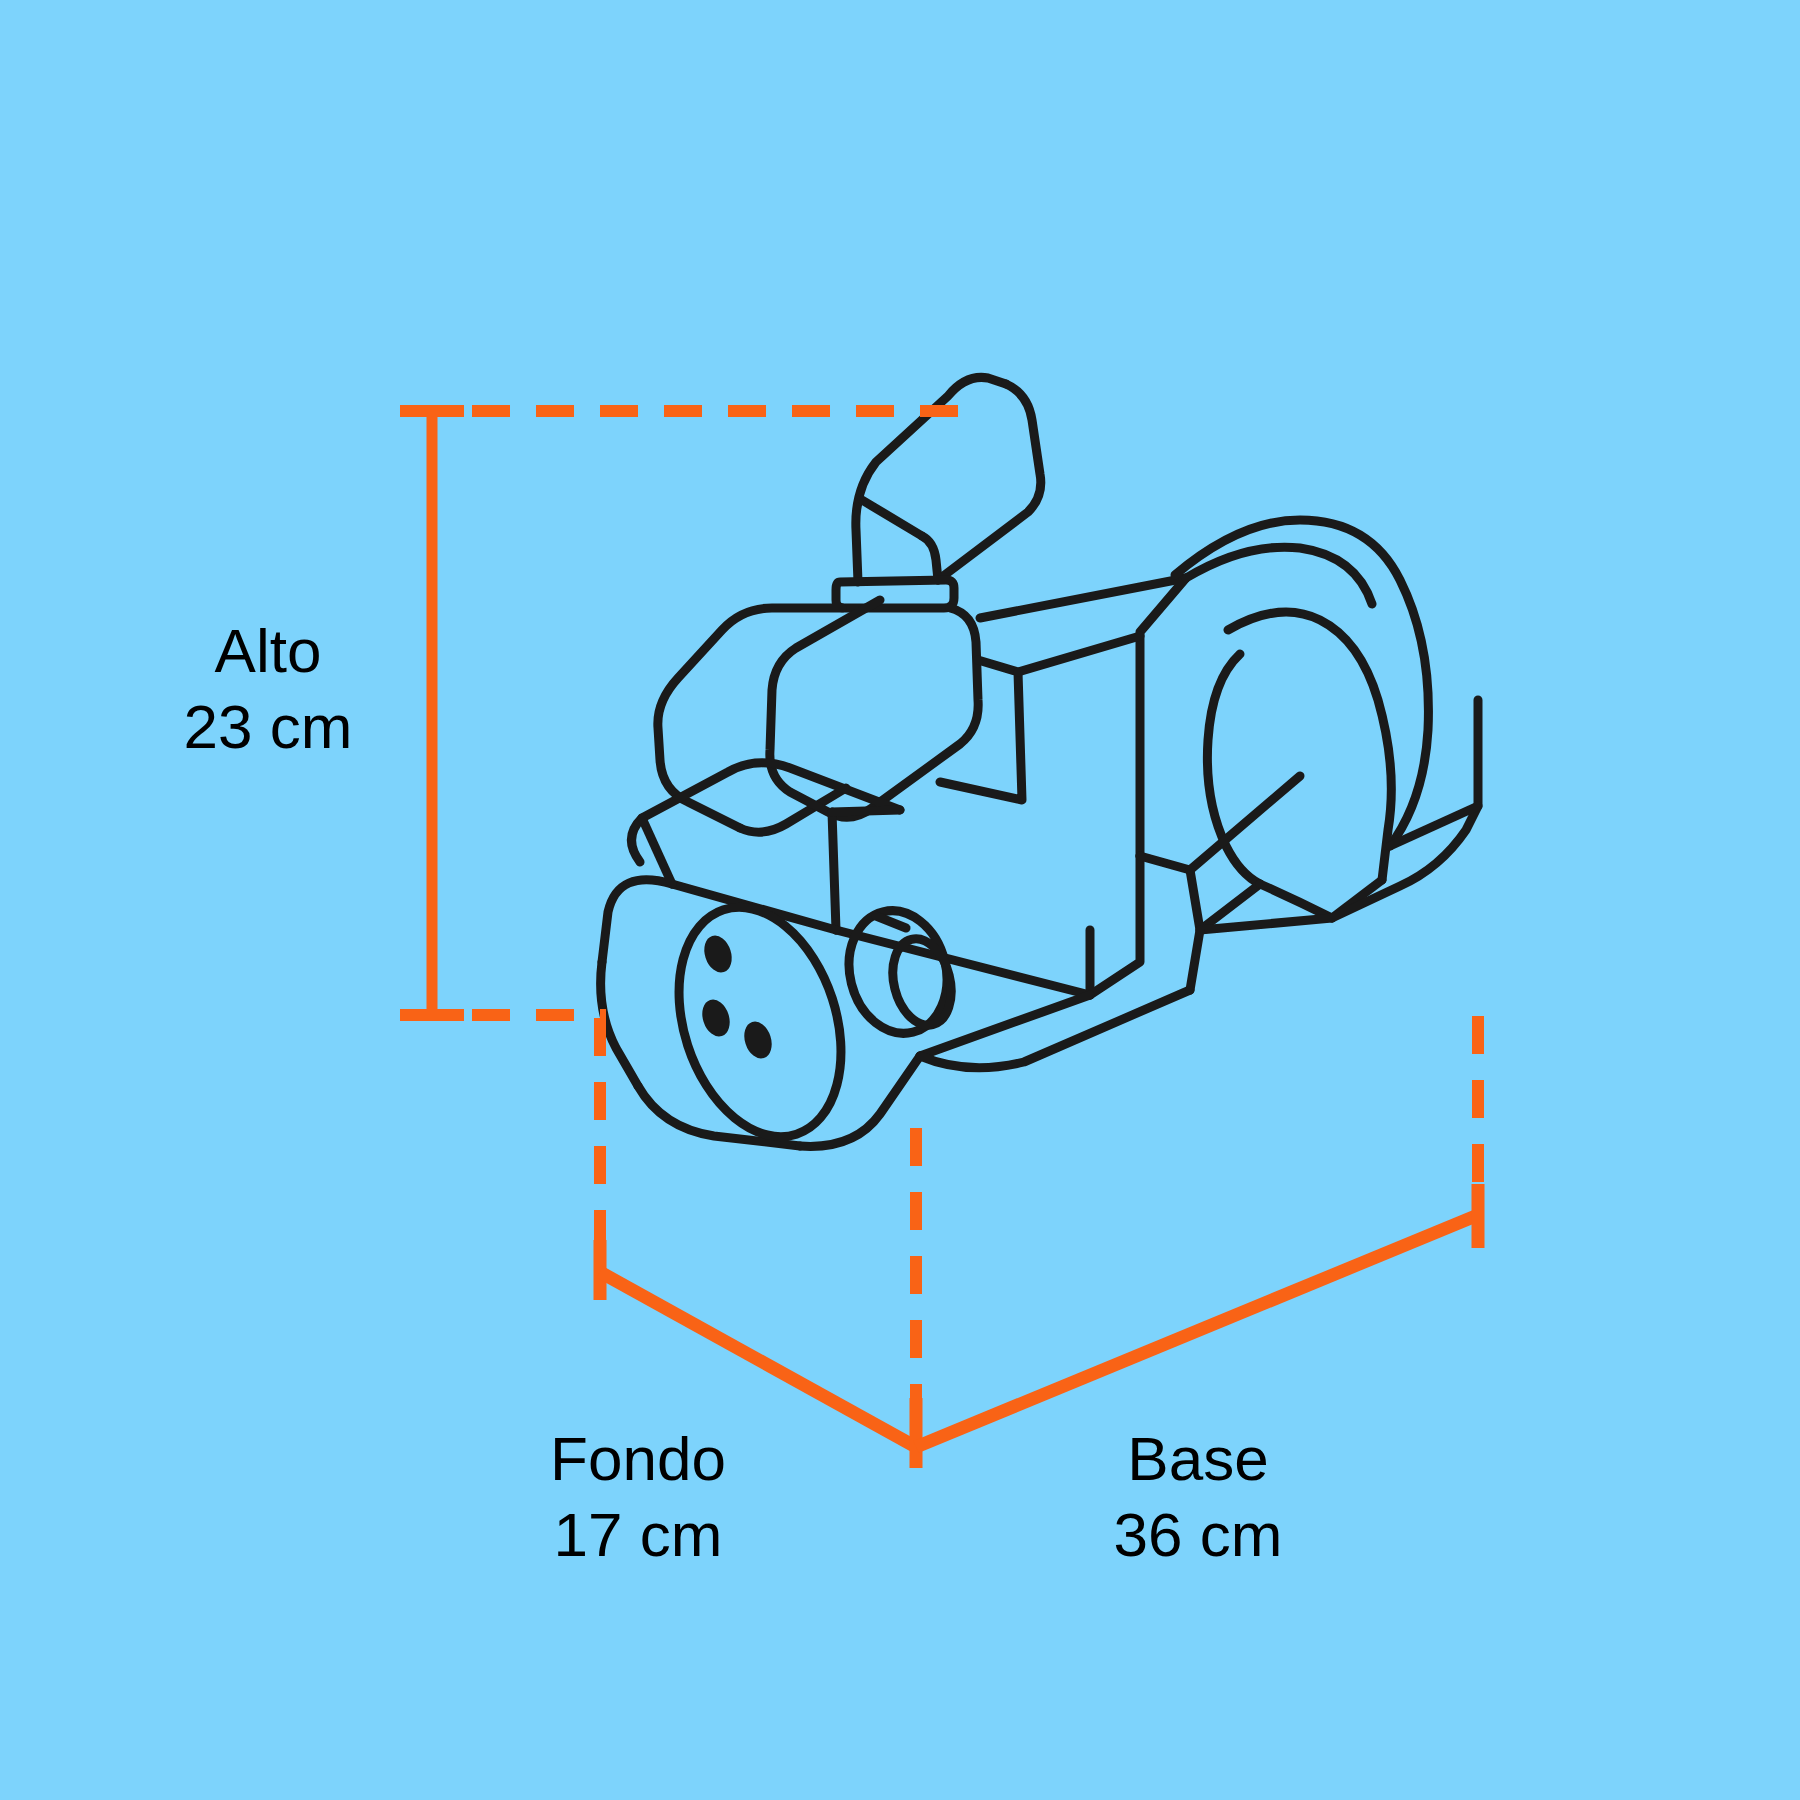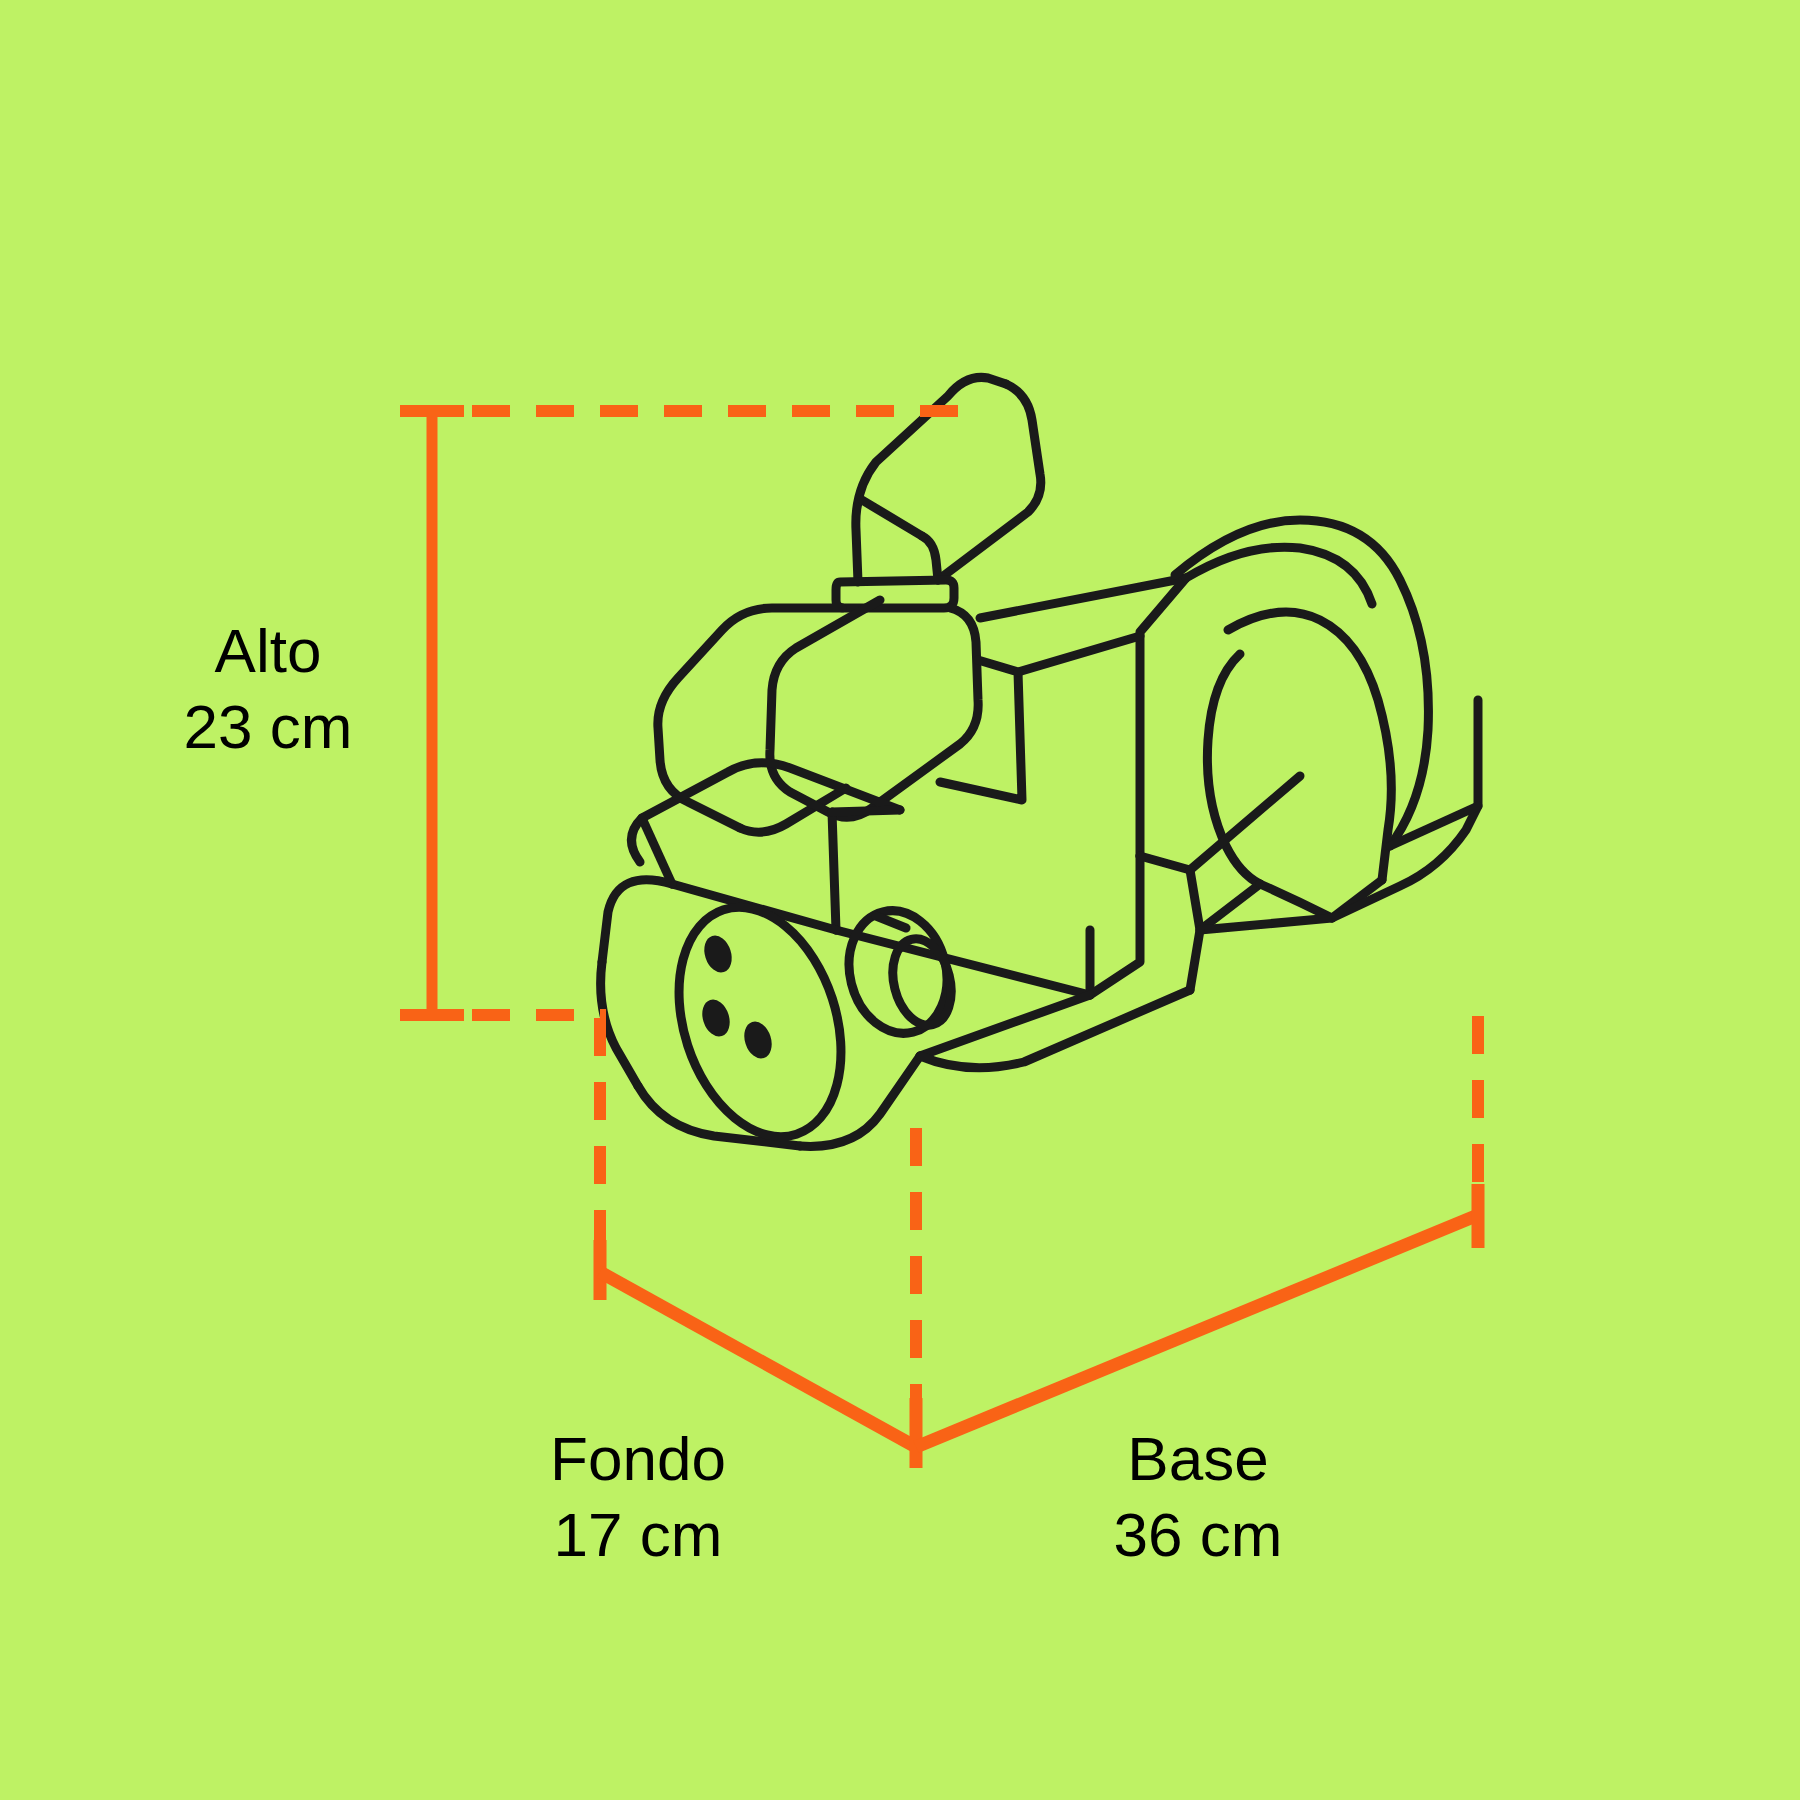--- a/index.html
+++ b/index.html
@@ -11,21 +11,21 @@
   body {
     width: 1800px;
     height: 1800px;
     font-family: "Liberation Sans", sans-serif;
     overflow: hidden;
   }
   #stage {
     position: relative;
     width: 1800px;
     height: 1800px;
-    background: #bef264;
+    background: #7dd3fc;
   }
   #diagram {
     position: absolute;
     left: 0;
     top: 0;
     width: 1800px;
     height: 1800px;
   }
   .dim-text {
     font-family: "Liberation Sans", sans-serif;

